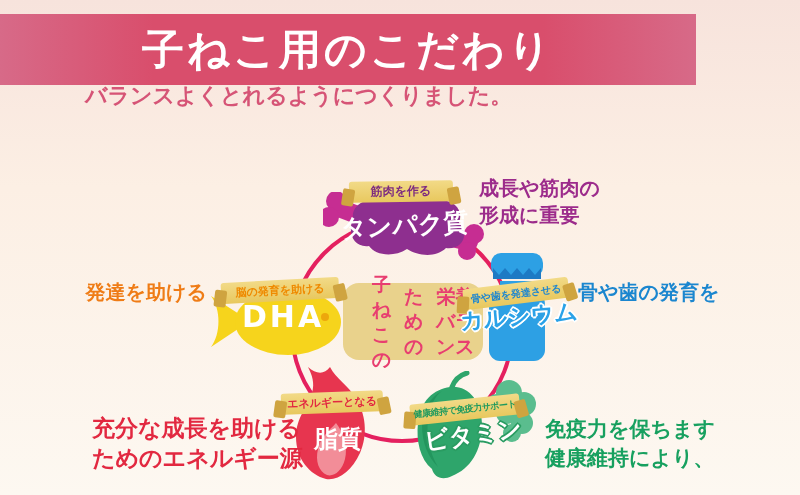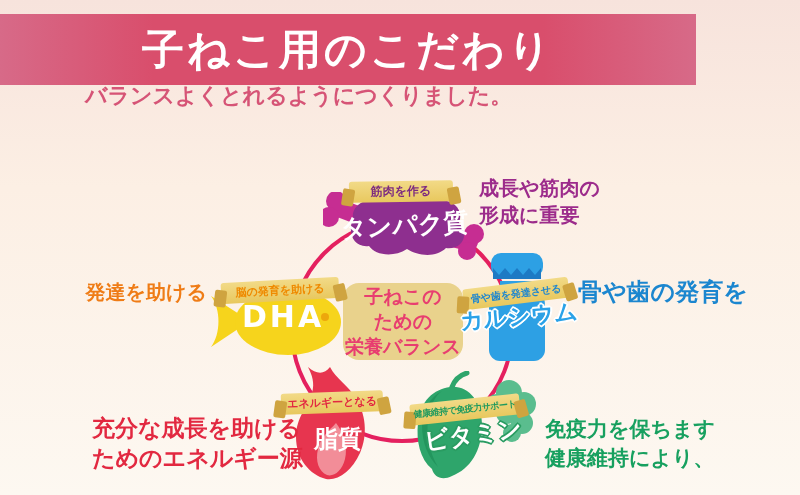--- a/index.html
+++ b/index.html
@@ -18,22 +18,22 @@
     position:absolute;left:85px;top:80px;color:#d65476;
     font-size:22px;font-weight:bold;line-height:31px;white-space:nowrap;
   }
   .ring{
     position:absolute;left:290px;top:219px;width:224px;height:224px;
     border:4px solid #e4205f;border-radius:50%;box-sizing:border-box;
   }
   .center-badge{
     position:absolute;left:343px;top:283px;width:120px;height:77px;
     background:#e9d28c;border-radius:16px;
-    display:flex;flex-direction:column;align-items:center;justify-content:center;
-    color:#e83e70;font-weight:bold;font-size:19px;line-height:25px;text-align:center;
+    display:flex;flex-direction:row;align-items:center;justify-content:center;
+    color:#e83e70;font-weight:bold;font-size:19px;line-height:25px;text-align:center;padding-left:20px;
   }
   .icon{position:absolute;}
   .ribbon{
     position:absolute;height:21px;border-radius:3px;
     background:linear-gradient(180deg,#f2da87,#e8c85e);
     display:flex;align-items:center;justify-content:center;
     font-weight:bold;box-sizing:border-box;padding:0 8px;white-space:nowrap;
   }
   .ribbon::before,.ribbon::after{
     content:"";position:absolute;top:7px;width:12px;height:17px;
@@ -58,21 +58,21 @@
   .ribbon-dha{left:221px;top:280px;width:118px;color:#ef8a00;font-size:11px;transform:rotate(-3deg);}
   .ribbon-calcium{left:463px;top:283px;width:106px;color:#1f87cf;font-size:10px;transform:rotate(-7deg);}
   .ribbon-fat{left:281px;top:392px;width:102px;color:#e22840;font-size:11px;transform:rotate(-2deg);}
   .ribbon-vitamin{left:410px;top:399px;width:110px;color:#1f9a5e;font-size:9px;letter-spacing:-0.5px;transform:rotate(-6deg);}
   .label-protein{left:341px;top:209px;width:118px;font-size:25px;transform:rotate(-3deg);}
   .label-dha{left:238px;top:299px;width:90px;font-size:30px;letter-spacing:3px;}
   .label-calcium{left:460px;top:301px;width:114px;font-size:23px;color:#2aa2e8;transform:rotate(-5deg);}
   .label-fat{left:308px;top:423px;width:60px;font-size:24px;}
   .label-vitamin{left:424px;top:419px;width:92px;font-size:24px;transform:rotate(-8deg);}
   .note-protein{left:479px;top:175px;color:#9c2b8b;font-size:20px;line-height:27px;}
-  .note-calcium{left:578px;top:278px;color:#1b86cf;font-size:24px;line-height:28px;}
+  .note-calcium{left:578px;top:278px;color:#1b86cf;font-size:20px;line-height:28px;}
   .note-vitamin{left:545px;top:415px;color:#17a05f;font-size:21px;line-height:29px;}
   .note-fat{left:92px;top:413px;color:#e22840;font-size:23px;line-height:30px;}
   .note-dha{left:75px;top:279px;width:132px;text-align:right;color:#ef7c16;font-size:20px;line-height:27px;}
 </style>
 </head>
 <body>
 
 <div class="page">
 
   <div class="banner">

